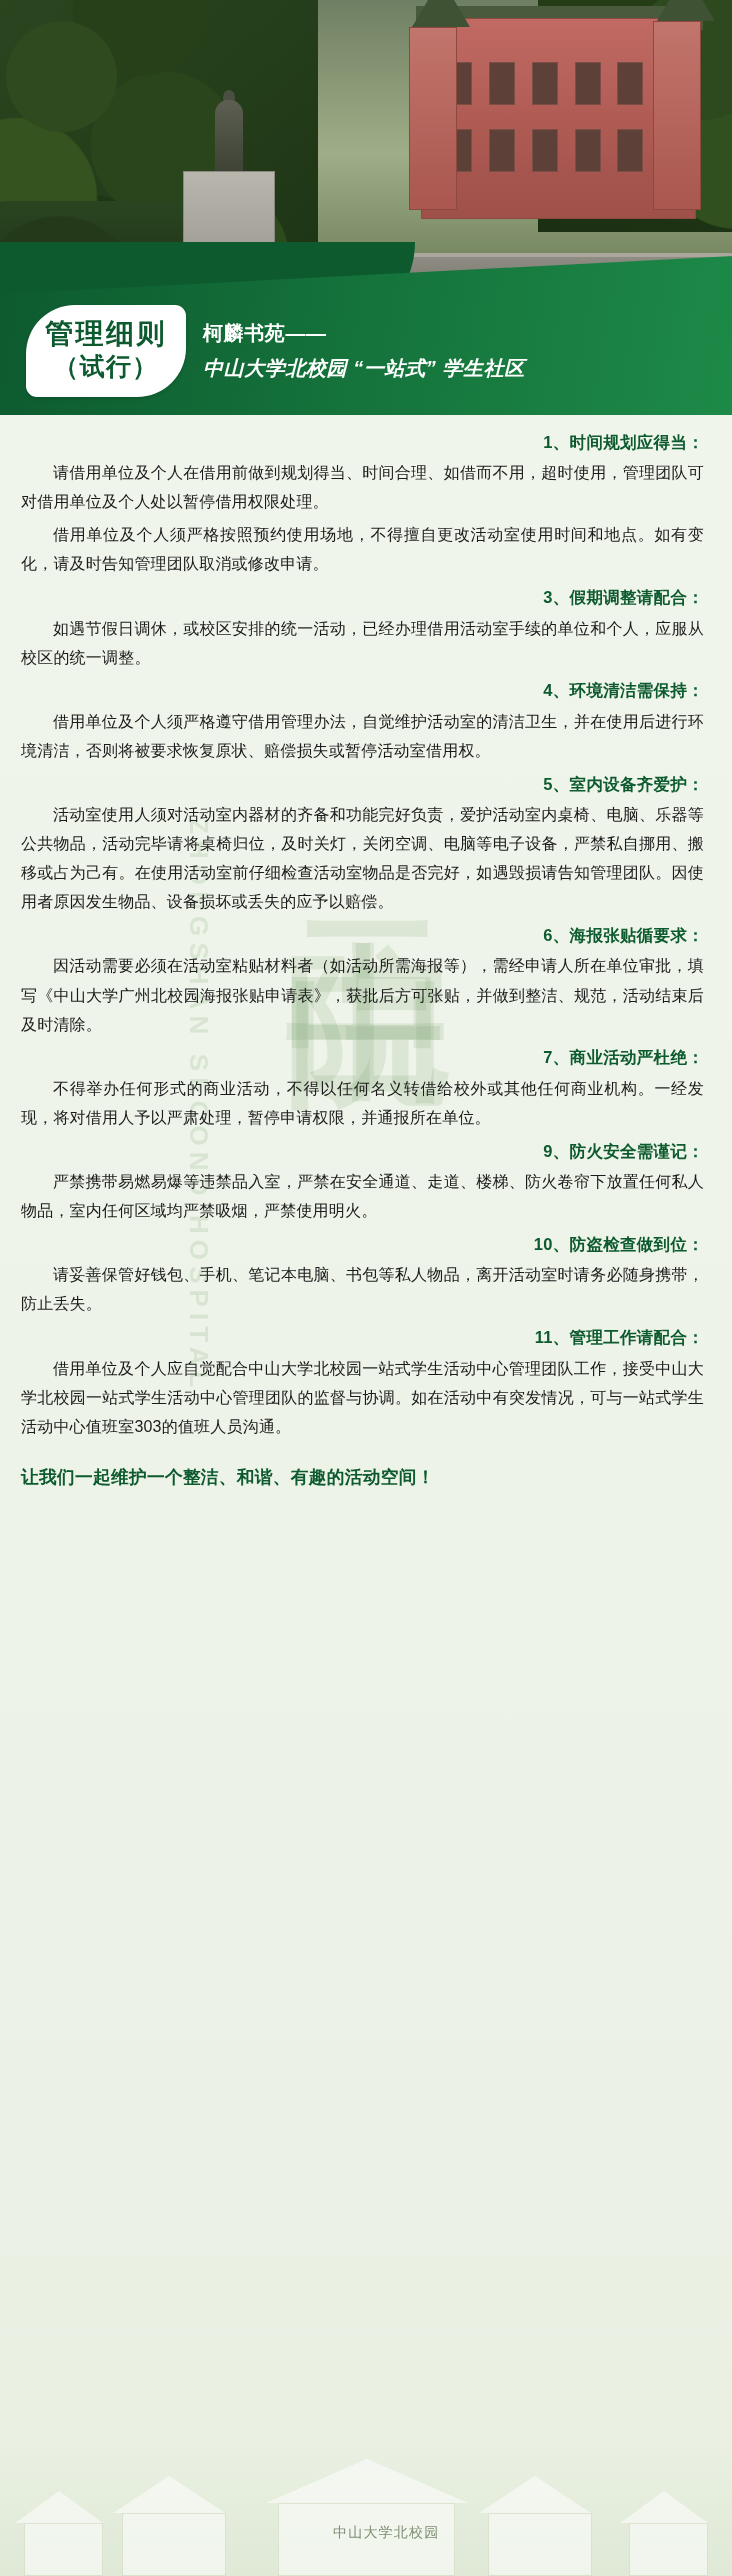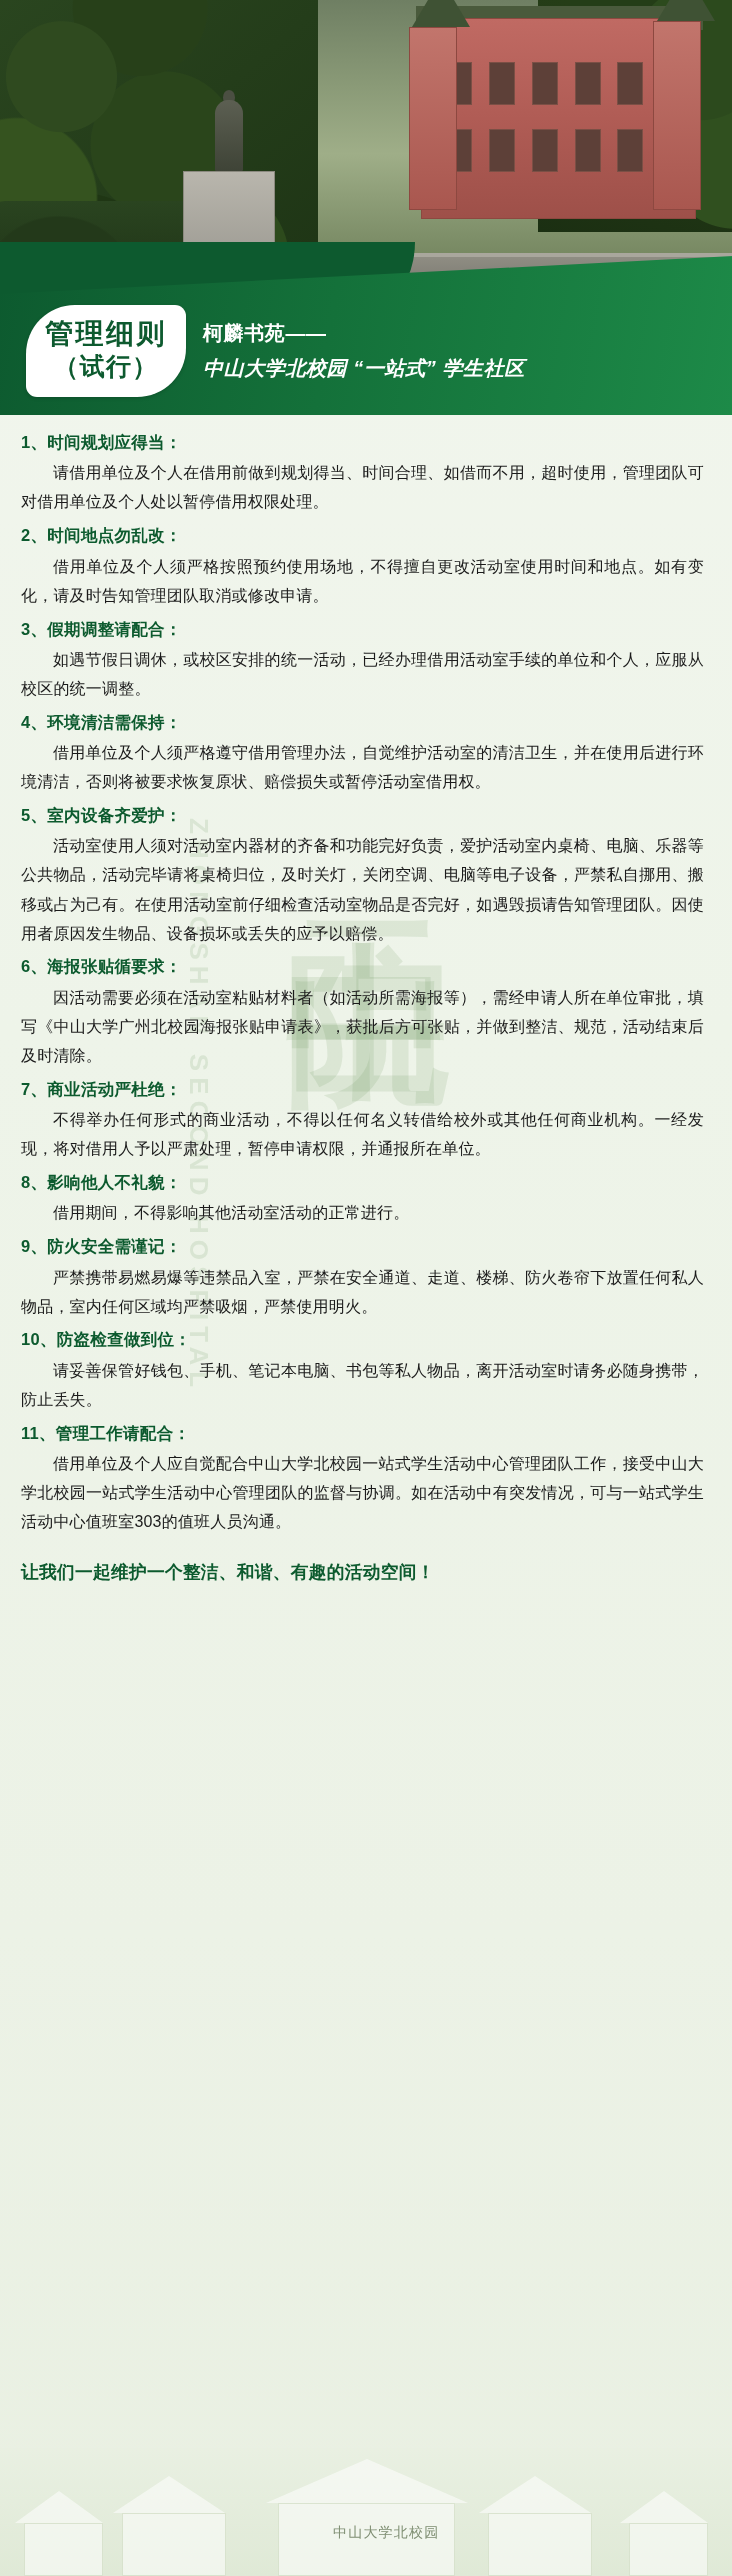--- a/index.html
+++ b/index.html
@@ -260,20 +260,21 @@
   }
   .rule {
     margin-bottom: 3.7px;
   }
   .rule-head {
     font-size: 16.5px;
     font-weight: bold;
     color: #0c5a2e;
     line-height: 1.9;
     letter-spacing: 0.3px;
+    text-align: right;
   }
   .rule-body {
     font-size: 16px;
     color: #1b1b1b;
     line-height: 1.82;
     text-indent: 32px;
     text-align: justify;
     letter-spacing: 0.2px;
   }
   .closing {
@@ -383,21 +384,20 @@
   </div>
 
   <div class="content">
 
     <div class="rule">
       <div class="rule-head">1、时间规划应得当：</div>
       <div class="rule-body">请借用单位及个人在借用前做到规划得当、时间合理、如借而不用，超时使用，管理团队可对借用单位及个人处以暂停借用权限处理。</div>
     </div>
 
     <div class="rule">
-      <div class="rule-head">2、时间地点勿乱改：</div>
       <div class="rule-body">借用单位及个人须严格按照预约使用场地，不得擅自更改活动室使用时间和地点。如有变化，请及时告知管理团队取消或修改申请。</div>
     </div>
 
     <div class="rule">
       <div class="rule-head">3、假期调整请配合：</div>
       <div class="rule-body">如遇节假日调休，或校区安排的统一活动，已经办理借用活动室手续的单位和个人，应服从校区的统一调整。</div>
     </div>
 
     <div class="rule">
       <div class="rule-head">4、环境清洁需保持：</div>
@@ -412,24 +412,20 @@
     <div class="rule">
       <div class="rule-head">6、海报张贴循要求：</div>
       <div class="rule-body">因活动需要必须在活动室粘贴材料者（如活动所需海报等），需经申请人所在单位审批，填写《中山大学广州北校园海报张贴申请表》，获批后方可张贴，并做到整洁、规范，活动结束后及时清除。</div>
     </div>
 
     <div class="rule">
       <div class="rule-head">7、商业活动严杜绝：</div>
       <div class="rule-body">不得举办任何形式的商业活动，不得以任何名义转借给校外或其他任何商业机构。一经发现，将对借用人予以严肃处理，暂停申请权限，并通报所在单位。</div>
     </div>
 
-    <div class="rule">
-      <div class="rule-head">8、影响他人不礼貌：</div>
-      <div class="rule-body">借用期间，不得影响其他活动室活动的正常进行。</div>
-    </div>
 
     <div class="rule">
       <div class="rule-head">9、防火安全需谨记：</div>
       <div class="rule-body">严禁携带易燃易爆等违禁品入室，严禁在安全通道、走道、楼梯、防火卷帘下放置任何私人物品，室内任何区域均严禁吸烟，严禁使用明火。</div>
     </div>
 
     <div class="rule">
       <div class="rule-head">10、防盗检查做到位：</div>
       <div class="rule-body">请妥善保管好钱包、手机、笔记本电脑、书包等私人物品，离开活动室时请务必随身携带，防止丢失。</div>
     </div>

